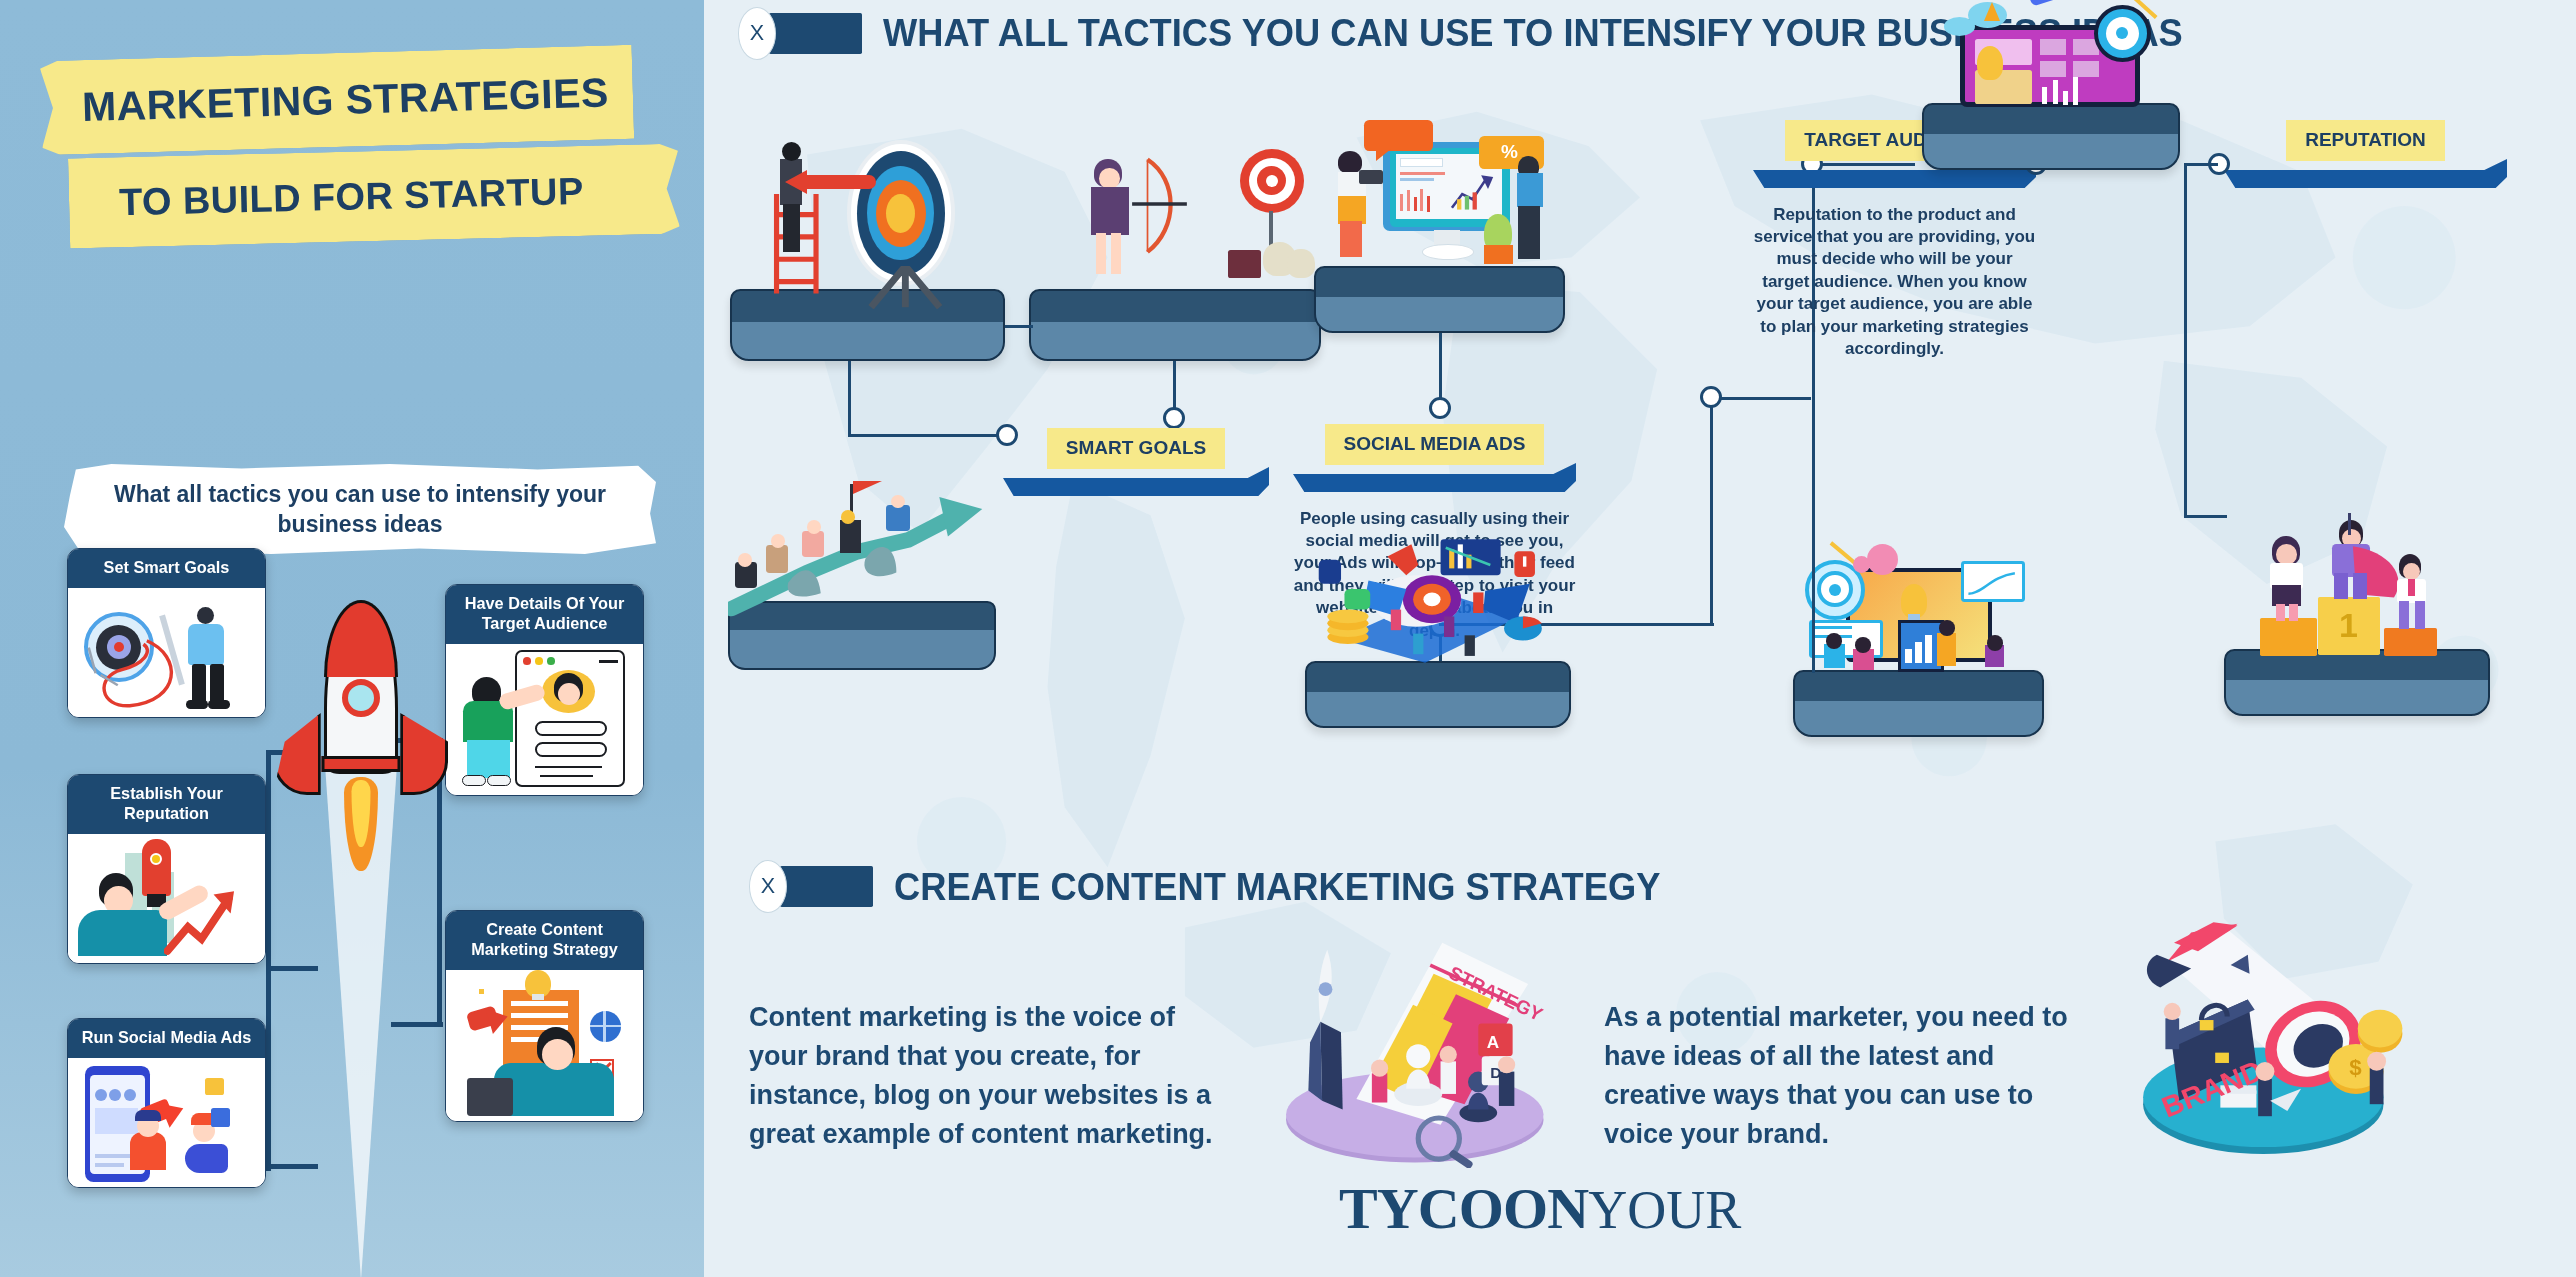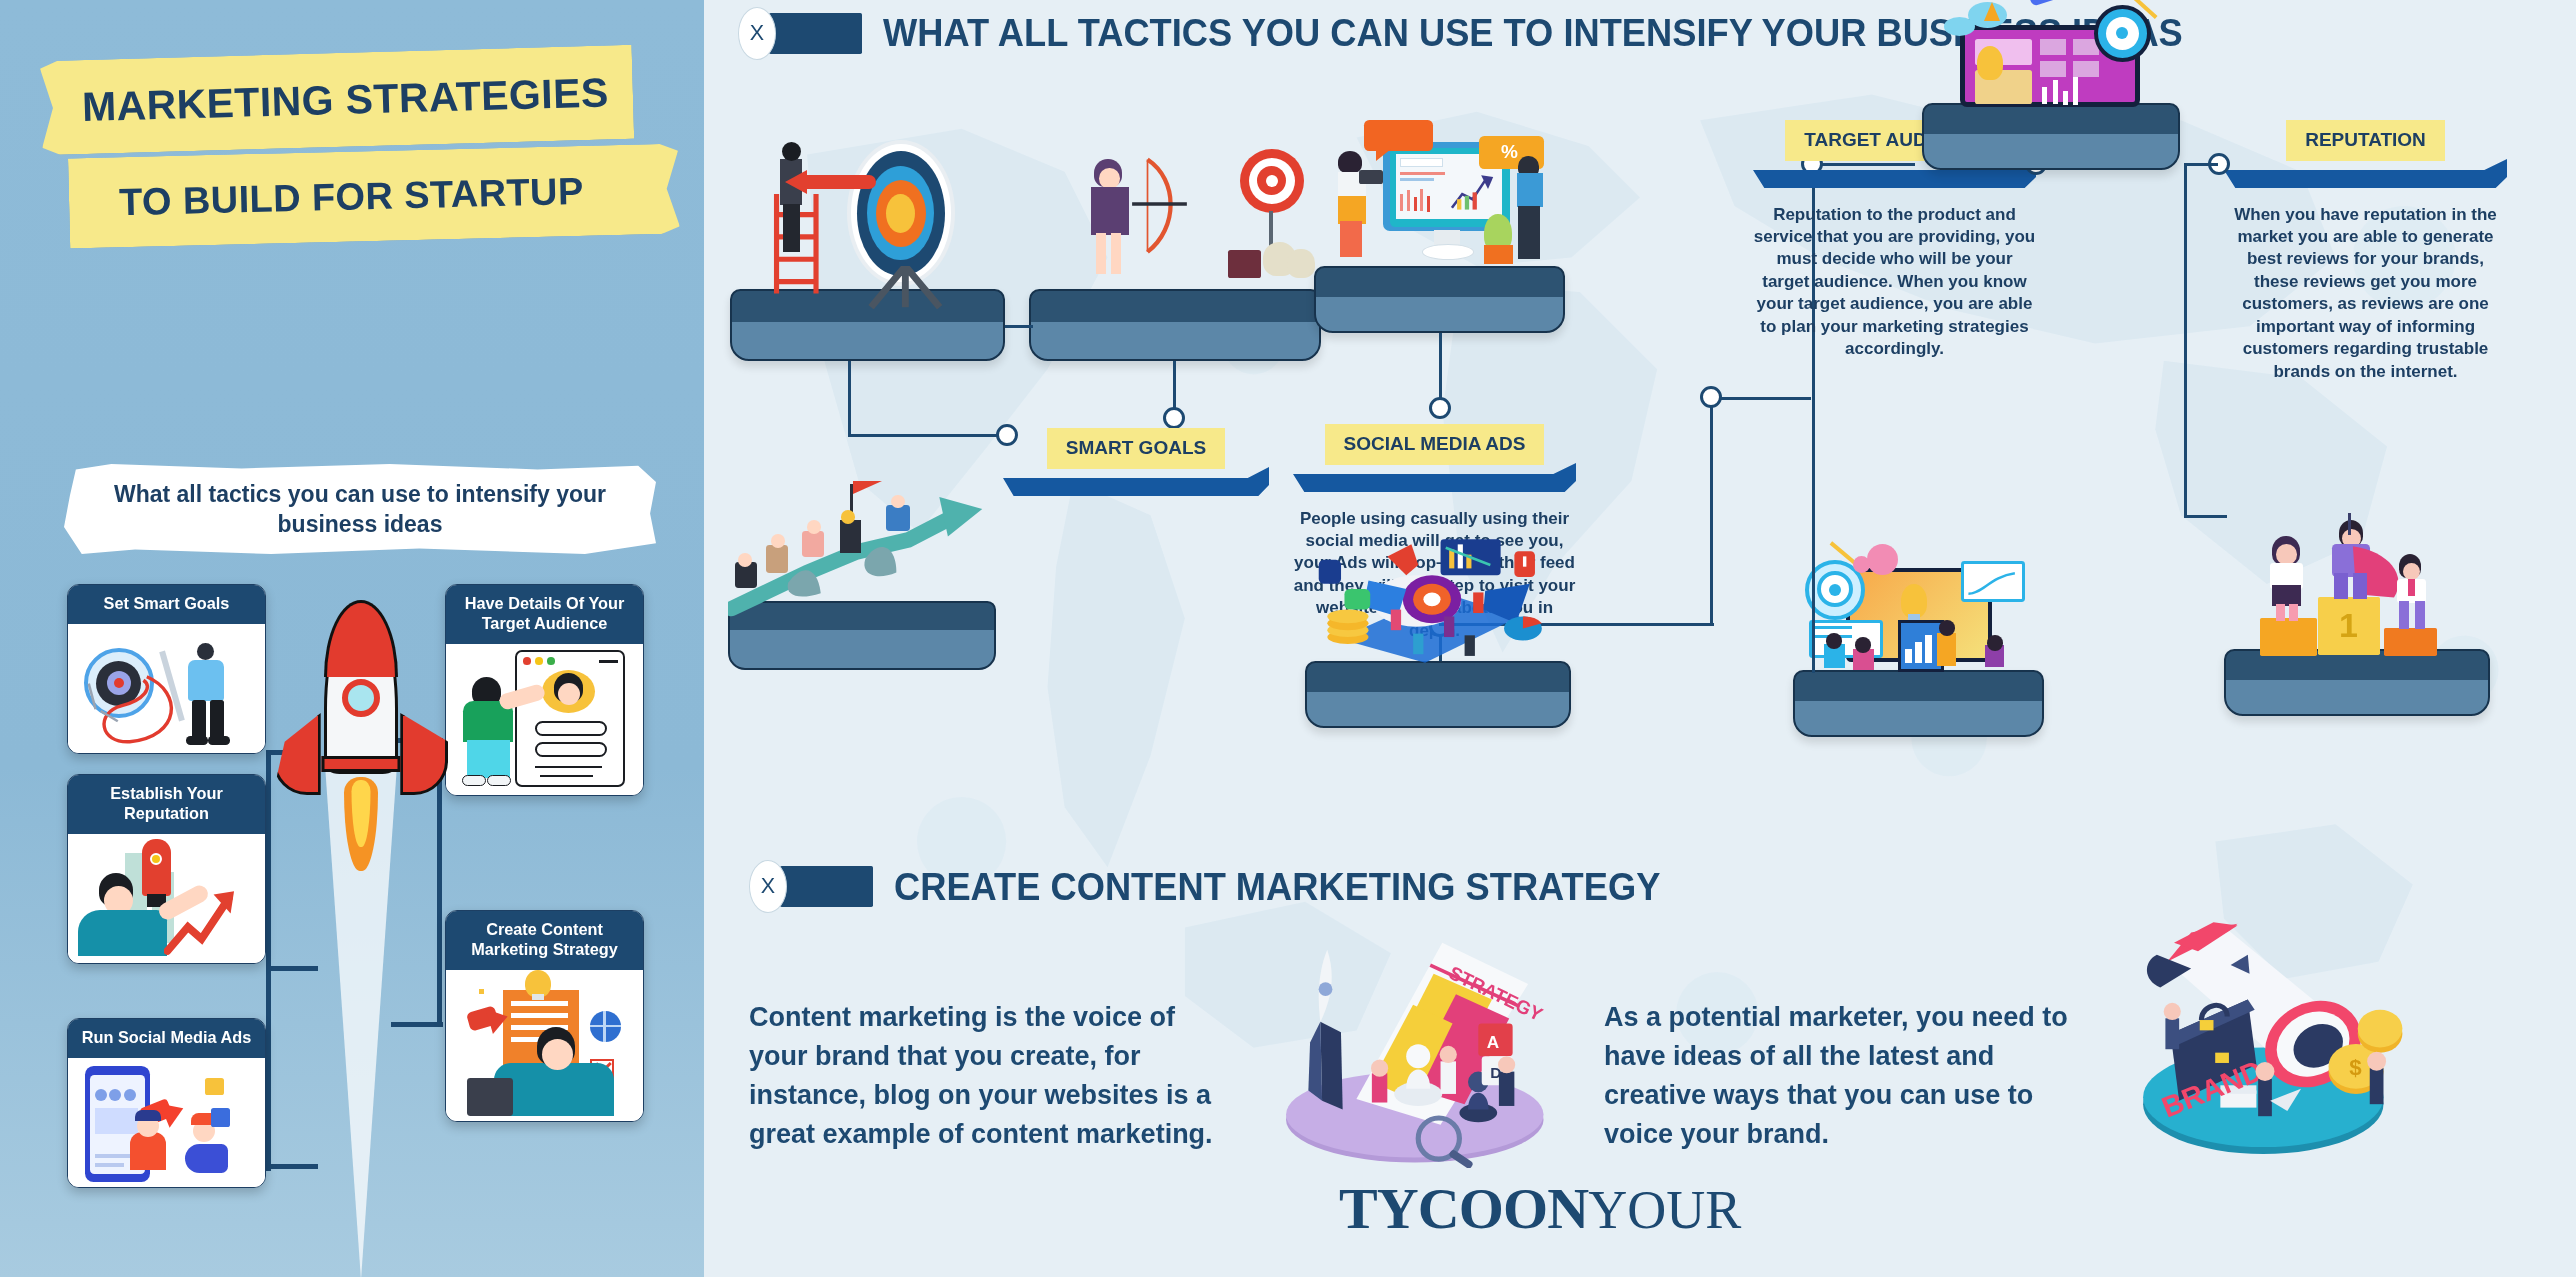--- a/index.html
+++ b/index.html
@@ -231,21 +231,21 @@
     </div>
 
     <div class="connector" style="left:266px; top:750px; width:52px;"></div>
     <div class="connector" style="left:266px; top:966px; width:52px;"></div>
     <div class="connector" style="left:266px; top:1164px; width:52px;"></div>
     <div class="connector" style="left:391px; top:738px; width:52px;"></div>
     <div class="connector" style="left:391px; top:1022px; width:52px;"></div>
     <div class="connector-v" style="left:266px; top:750px; height:421px;"></div>
     <div class="connector-v" style="left:437px; top:738px; height:287px;"></div>
 
-    <div class="lcard" style="left:67px; top:584px;">
+    <div class="lcard" style="left:67px; top:548px;">
       <div class="lcard-head">Set Smart Goals</div>
       <div class="lcard-body">
         <div class="circ" style="left:15.5px;top:24px;width:70px;height:70px;background:#dceefb;border:4.3px solid #4ea3e8;"></div>
         <div class="circ" style="left:28px;top:37px;width:45px;height:45px;background:#2a2f3a;"></div>
         <div class="circ" style="left:39px;top:47px;width:24px;height:24px;background:#9aa4e8;"></div>
         <div class="circ" style="left:46px;top:54px;width:10.3px;height:10.3px;background:#e23b2e;"></div>
         <svg style="position:absolute;left:12px;top:34px;" width="120" height="94" viewBox="0 0 140 110">
           <path d="M78 22 C120 40, 118 92, 58 98 C22 100, 18 64, 48 56 C74 50, 86 34, 74 26" fill="none" stroke="#e23b2e" stroke-width="4"></path>
           <line x1="24" y1="62" x2="44" y2="74" stroke="#9aa4b2" stroke-width="3"></line>
           <line x1="10" y1="30" x2="18" y2="60" stroke="#9aa4b2" stroke-width="3"></line>
@@ -624,21 +624,20 @@
       <div class="tri" style="left:62px;top:10.3px;border-left:8.6px solid transparent;border-right:8.6px solid transparent;border-bottom:19px solid #f5a623;"></div>
       <div class="rect" style="left:108px;top:0px;width:26px;height:12px;background:#4a6ef0;border-radius:6.9px 3.4px 3.4px 6.9px;transform:rotate(-18deg);"></div>
       <div class="circ" style="left:55px;top:55px;width:26px;height:34px;background:#f7c23b;border-radius:50% 50% 40% 40%;"></div>
     </div>
 
     <div class="callout" style="left:1520px; top:120px; width:283px;">
       <div style="display:flex;justify-content:center;">
         <div class="chip">REPUTATION</div>
       </div>
       <div class="chip-shadow"></div>
-      <div class="callout-body">When you have reputation in the market you are able to generate best reviews for your brands, these reviews get you more customers, as reviews are one important way of informing customers regarding trustable brands on the internet.</div>
     </div>
 
     <div class="dot" style="left:1504px; top:153px;"></div>
     <div class="ln-h" style="left:1480px; top:163px; width:34px;"></div>
     <div class="ln-v" style="left:1480px; top:163px; height:352px;"></div>
     <div class="ln-h" style="left:1480px; top:515px; width:43px;"></div>
 
     <div class="platform" style="left:1520px; top:649px; width:266px; height:67px;"></div>
     <div class="ill" style="left:1520px; top:515px; width:266px; height:137px;">
       <div class="rect" style="left:36px;top:103px;width:57px;height:38px;background:#f5a623;border-radius:1.7px;"></div>

